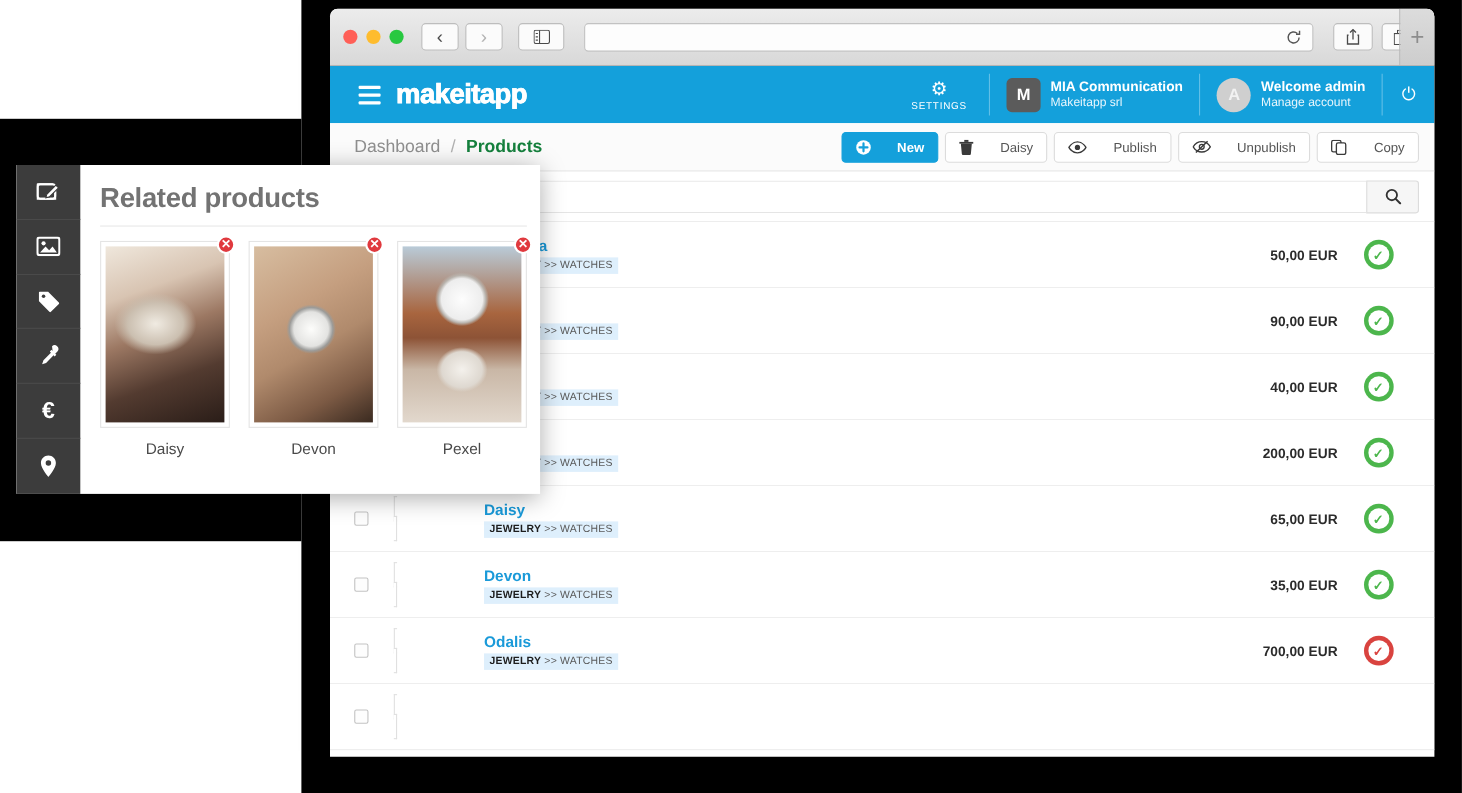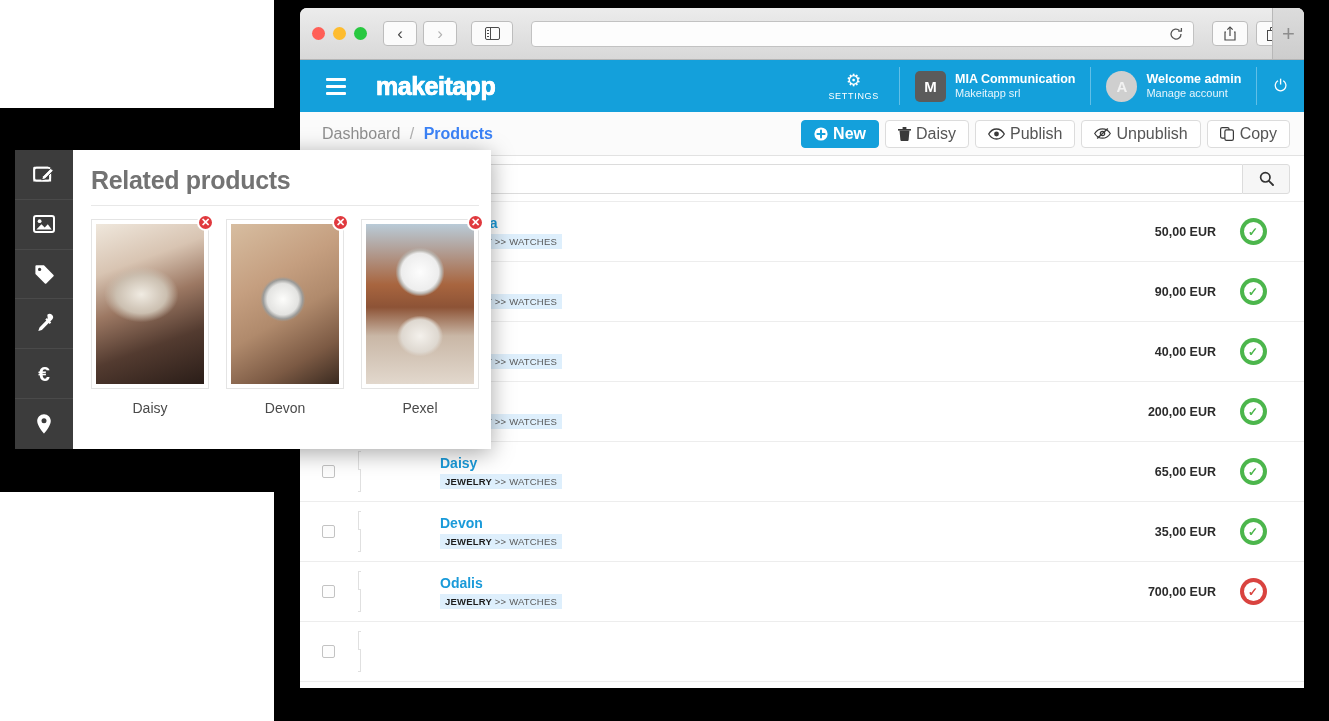--- a/index.html
+++ b/index.html
@@ -71,21 +71,20 @@
     display: flex; align-items: center; color: #fff;
   }
   #burger {
     width: 20px; margin-left: 26px; margin-right: 14px;
     display: flex; flex-direction: column; gap: 4px;
   }
   #burger i { display: block; height: 3px; background: #fff; border-radius: 1px; }
   #logo {
     font-size: 25px; font-weight: bold; letter-spacing: -.5px;
     text-shadow: 0 0 0 #fff;
-    margin-left: 16px;
     -webkit-text-stroke: 0.7px #fff;
   }
   #header-right { margin-left: auto; display: flex; align-items: center; height: 100%; }
   .hdr-cell {
     display: flex; align-items: center; height: 38px;
     padding: 0 15px; border-left: 1px solid rgba(255,255,255,.33);
   }
   .hdr-cell:first-child { border-left: none; }
   #settings-cell { flex-direction: column; justify-content: center; padding: 0 20px 0 10px; }
   .gear { font-size: 17px; line-height: 1; }
@@ -100,27 +99,27 @@
   .two-line .t1 { font-size: 12.5px; font-weight: bold; line-height: 14px; }
   .two-line .t2 { font-size: 11px; line-height: 14px; color: #e7f5fc; }
   #power { font-size: 16px; padding: 0 17px; }
 
   
   #subbar {
     height: 44px; background: #fbfbfb; border-bottom: 1px solid #e2e2e2;
     display: flex; align-items: center; padding: 0 14px 0 22px;
   }
   #crumb { font-size: 16px; color: #8f8f8f; }
-  #crumb b { color: #3b82f6; font-weight: bold; }
+  #crumb b { color: #15803d; font-weight: bold; }
   #crumb .sep { margin: 0 5px; color: #b1b1b1; }
   #tools { margin-left: auto; display: flex; gap: 6px; }
   .tool {
     height: 28px; padding: 0 12px; border-radius: 4px;
-    display: flex; align-items: center; gap: 5px;
-    font-size: 16px; color: #555;
+    display: flex; align-items: center; gap: 24px;
+    font-size: 12px; color: #555;
     background: #fff; border: 1px solid #dcdcdc;
   }
   .tool.primary { background: #14a0db; border-color: #14a0db; color: #fff; font-weight: bold; }
   .tool svg { display: block; }
 
   
   #searchrow {
     height: 46px; background: #fff; display: flex; align-items: center;
     padding: 0 14px 0 22px; border-bottom: 1px solid #ececec;
   }

